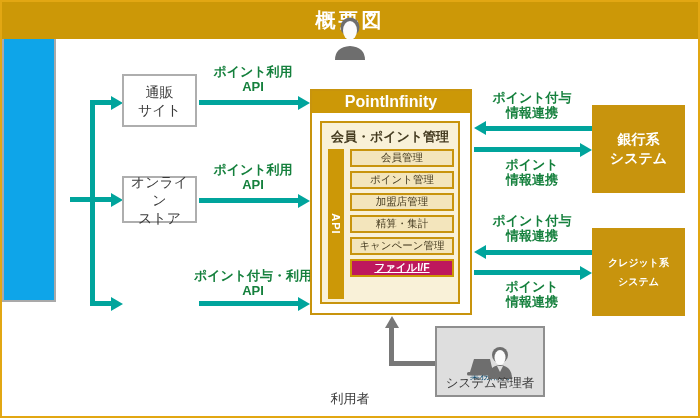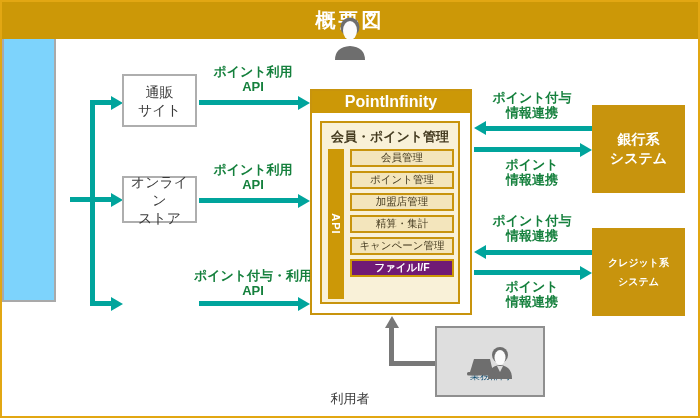--- a/index.html
+++ b/index.html
@@ -10,21 +10,21 @@
     border:2px solid #E2A713; background:#fff; overflow:hidden;
   }
   .titlebar {
     position:absolute; left:0; top:0; width:100%; height:37px;
     background:#CC9807; color:#fff; font-size:20px; font-weight:bold;
     text-align:center; line-height:37px; letter-spacing:3px;
   }
   .box { position:absolute; display:flex; align-items:center; justify-content:center;
          text-align:center; white-space:pre-line; }
   .users-box { left:14px; top:66px; width:54px; height:300px;
-               background:#7dd3fc; border:2px solid #A9A9A9; }
+               background:#0ea5e9; border:2px solid #A9A9A9; }
   .avatar { position:absolute; left:50%; transform:translateX(-50%); }
   .users-label { position:absolute; left:0; bottom:8px; width:100%;
                  text-align:center; font-size:13px; color:#3A3A3A; }
   .channel { left:120px; width:75px; background:#fff; border:2px solid #AEAEAE;
              color:#3A3A3A; font-size:14px; line-height:18px; }
   .ch1 { top:72px;  height:53px; }
   .ch2 { top:174px; height:47px; }
   .ch3 { top:274px; height:53px; }
   .line { position:absolute; }
   .teal { background:#00A49C; }
@@ -46,21 +46,21 @@
                  font-weight:bold; font-size:13px; color:#453B20; }
   .api-bar { position:absolute; left:6px; top:26px; width:16px; height:150px;
              background:#CC9807; }
   .api-bar span { position:absolute; top:50%; left:50%;
                   transform:translate(-50%,-50%) rotate(90deg);
                   color:#fff; font-weight:bold; font-size:11px; letter-spacing:1px; }
   .modules { position:absolute; left:28px; top:26px; width:104px; }
   .module { height:18px; margin-bottom:4px; background:#F3E5BC; border:2px solid #C8940D;
             display:flex; align-items:center; justify-content:center;
             font-size:10.5px; color:#453B20; }
-  .module.file-if { background:#701a75; border-color:#CC9807; color:#fff; font-weight:bold; }
+  .module.file-if { background:#be185d; border-color:#CC9807; color:#fff; font-weight:bold;text-decoration:underline; }
   .ext-box { left:590px; width:93px; height:88px; background:#C8940D;
              color:#fff; font-weight:bold; line-height:19px; }
   .ext1 { top:103px; font-size:14px; }
   .ext2 { top:226px; font-size:10px; }
   .admin-box { left:433px; top:324px; width:110px; height:71px;
                background:#DEDEDE; border:2px solid #8F8F8F; }
   .admin-top { position:absolute; left:0; top:3px; width:100%; text-align:center;
                font-size:10px; color:#0c4a6e;margin-top:38px; }
   .admin-bottom { position:absolute; left:0; bottom:3px; width:100%; text-align:center;
                   font-size:12.5px; color:#3A3A3A; }
@@ -165,15 +165,16 @@
   <div class="box admin-box">
     <div class="admin-top">業務部門</div>
     <svg class="admin-icon" width="50" height="33" viewBox="0 0 50 33">
       <path d="M23,33 Q23,20 35,19 Q47,20 47,33 Z" fill="#6E6E6E"></path>
       <polygon points="32,20 35,26 38,20" fill="#DEDEDE"></polygon>
       <circle cx="35" cy="9" r="8" fill="#6E6E6E"></circle>
       <ellipse cx="35" cy="11.5" rx="5.5" ry="7.5" fill="#FBFBFB"></ellipse>
       <polygon points="9,13 25,13 28,26 5,26" fill="#6E6E6E"></polygon>
       <rect x="2" y="26" width="28" height="3.5" rx="1.5" fill="#6E6E6E"></rect>
     </svg>
+    <div class="admin-bottom">システム管理者</div>
   </div>
 
 </div>
 
 </body></html>

